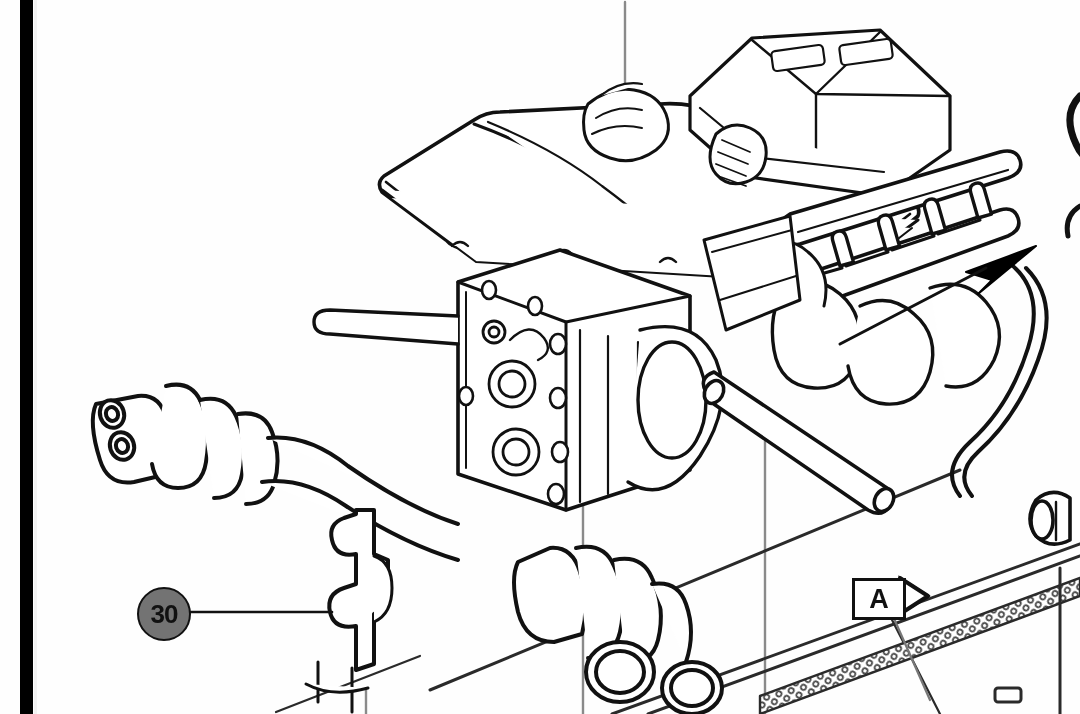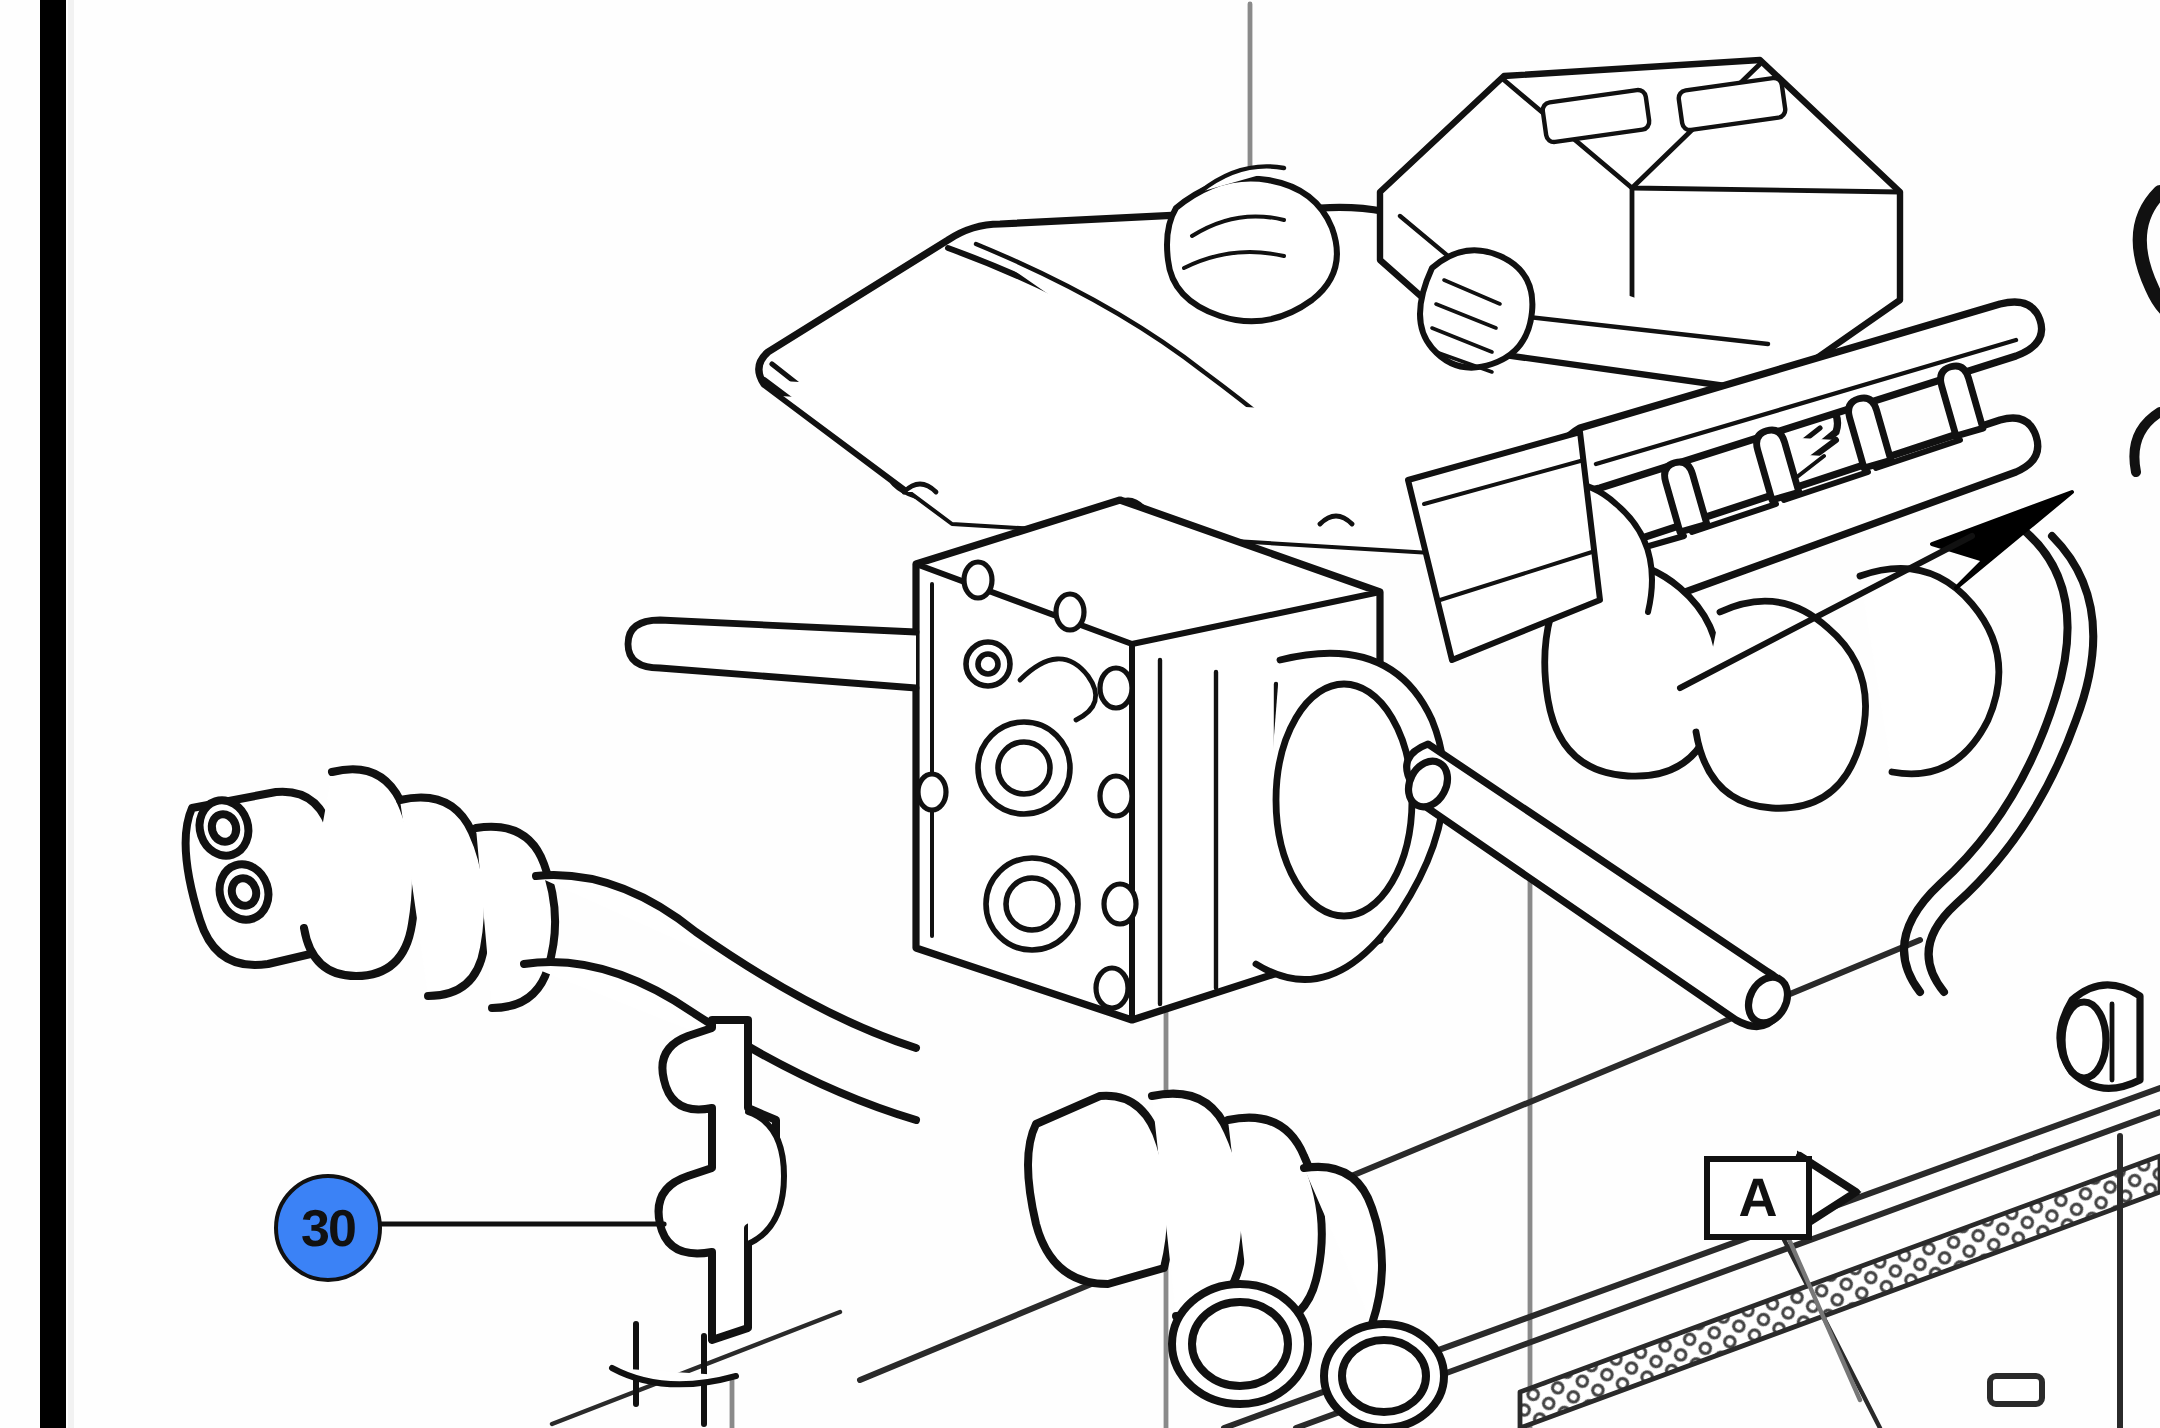--- a/index.html
+++ b/index.html
@@ -2,21 +2,21 @@
 <html><head>
 <meta charset="utf-8">
 <style>
   html,body{margin:0;padding:0;background:#fff;}
   body{width:1080px;height:714px;overflow:hidden;
        font-family:"Liberation Sans",sans-serif;}
   #page{position:relative;width:1080px;height:714px;background:#fefefe;}
   #art{position:absolute;inset:0;}
   .lbl{position:absolute;font-weight:bold;}
   #balloon30{left:137px;top:587px;width:50px;height:50px;
-    border:2.2px solid #111;border-radius:50%;background:#3b82f6;
+    border:2.2px solid #111;border-radius:50%;background:#737373;
     display:flex;align-items:center;justify-content:center;
     font-size:26px;font-weight:bold;color:#111;letter-spacing:-1px;}
   #secA{left:852px;top:578px;width:48px;height:36px;
     border:3px solid #111;background:#fff;
     display:flex;align-items:center;justify-content:center;
     font-size:27px;font-weight:bold;color:#111;}
 </style>
 </head>
 <body>
 

